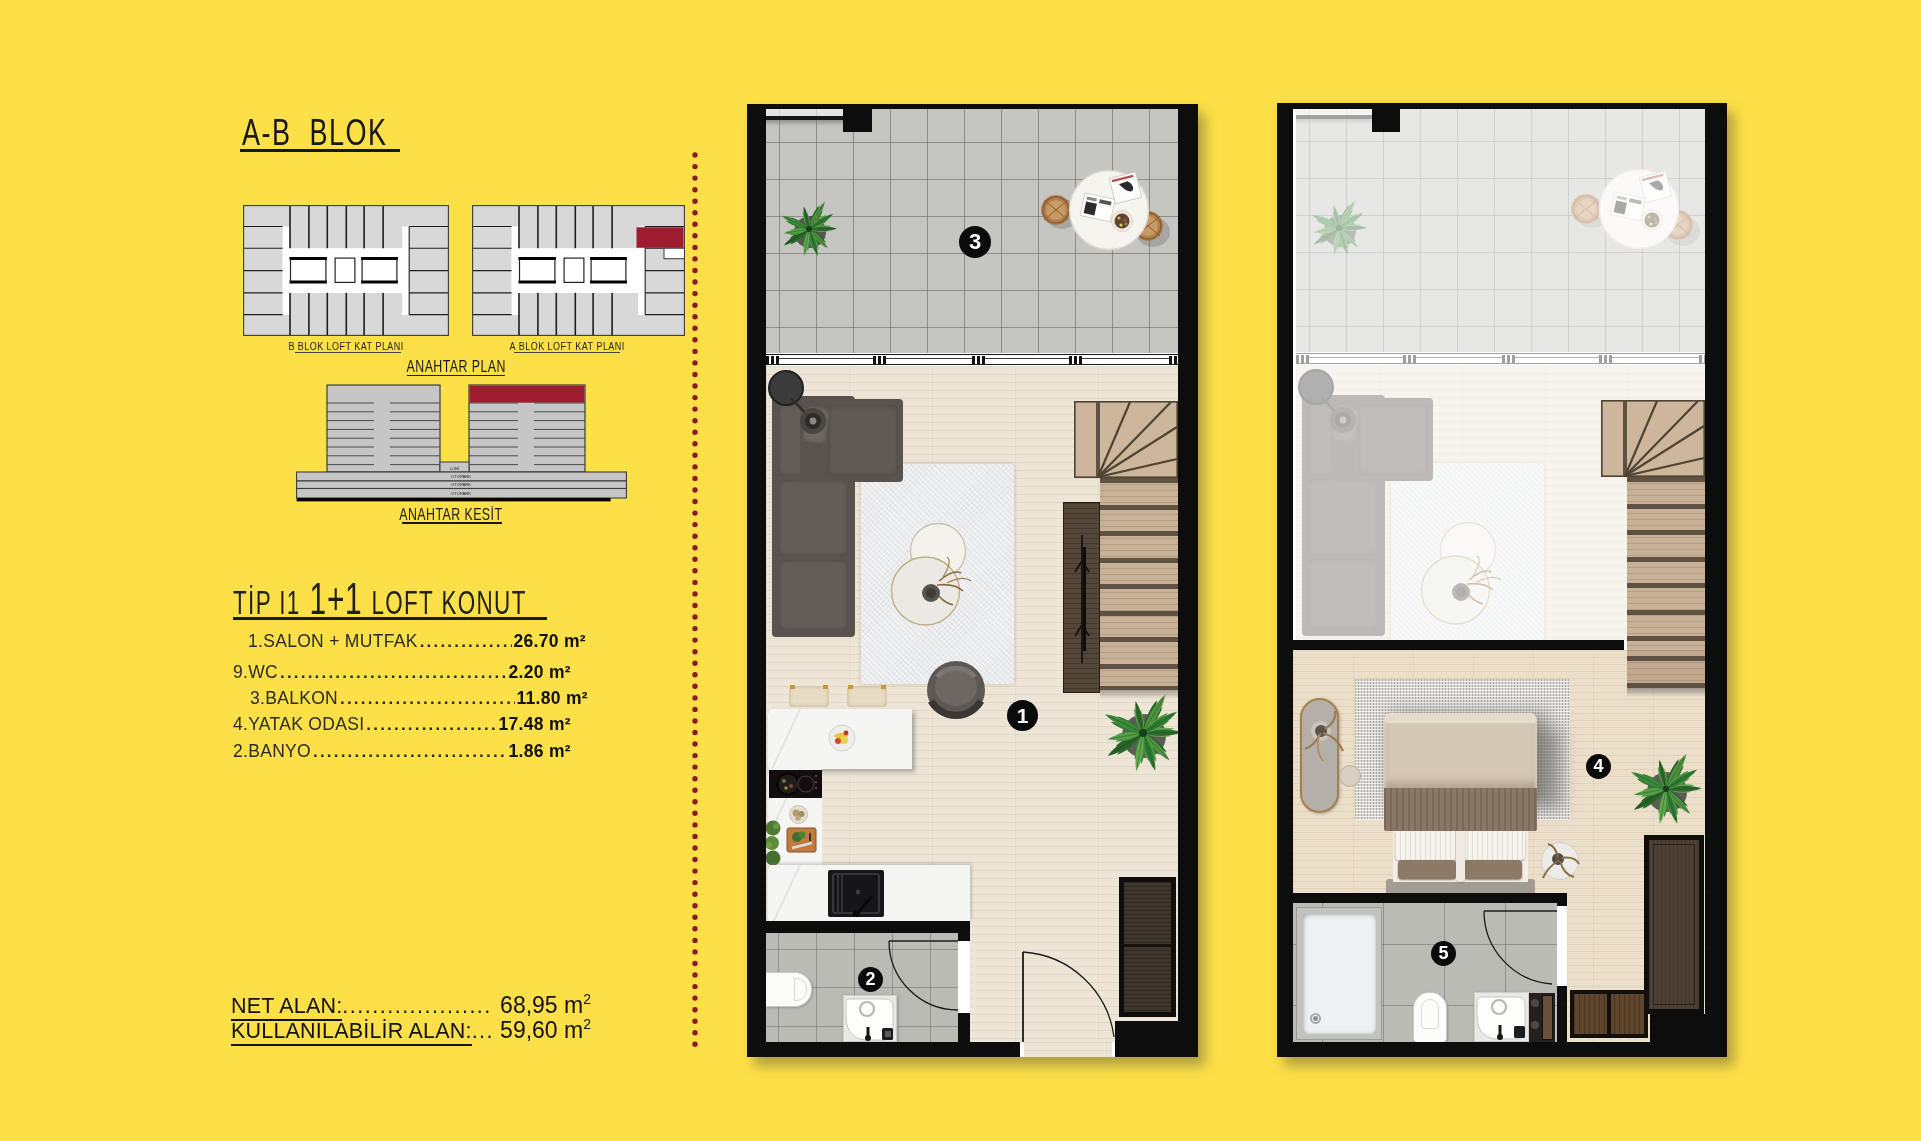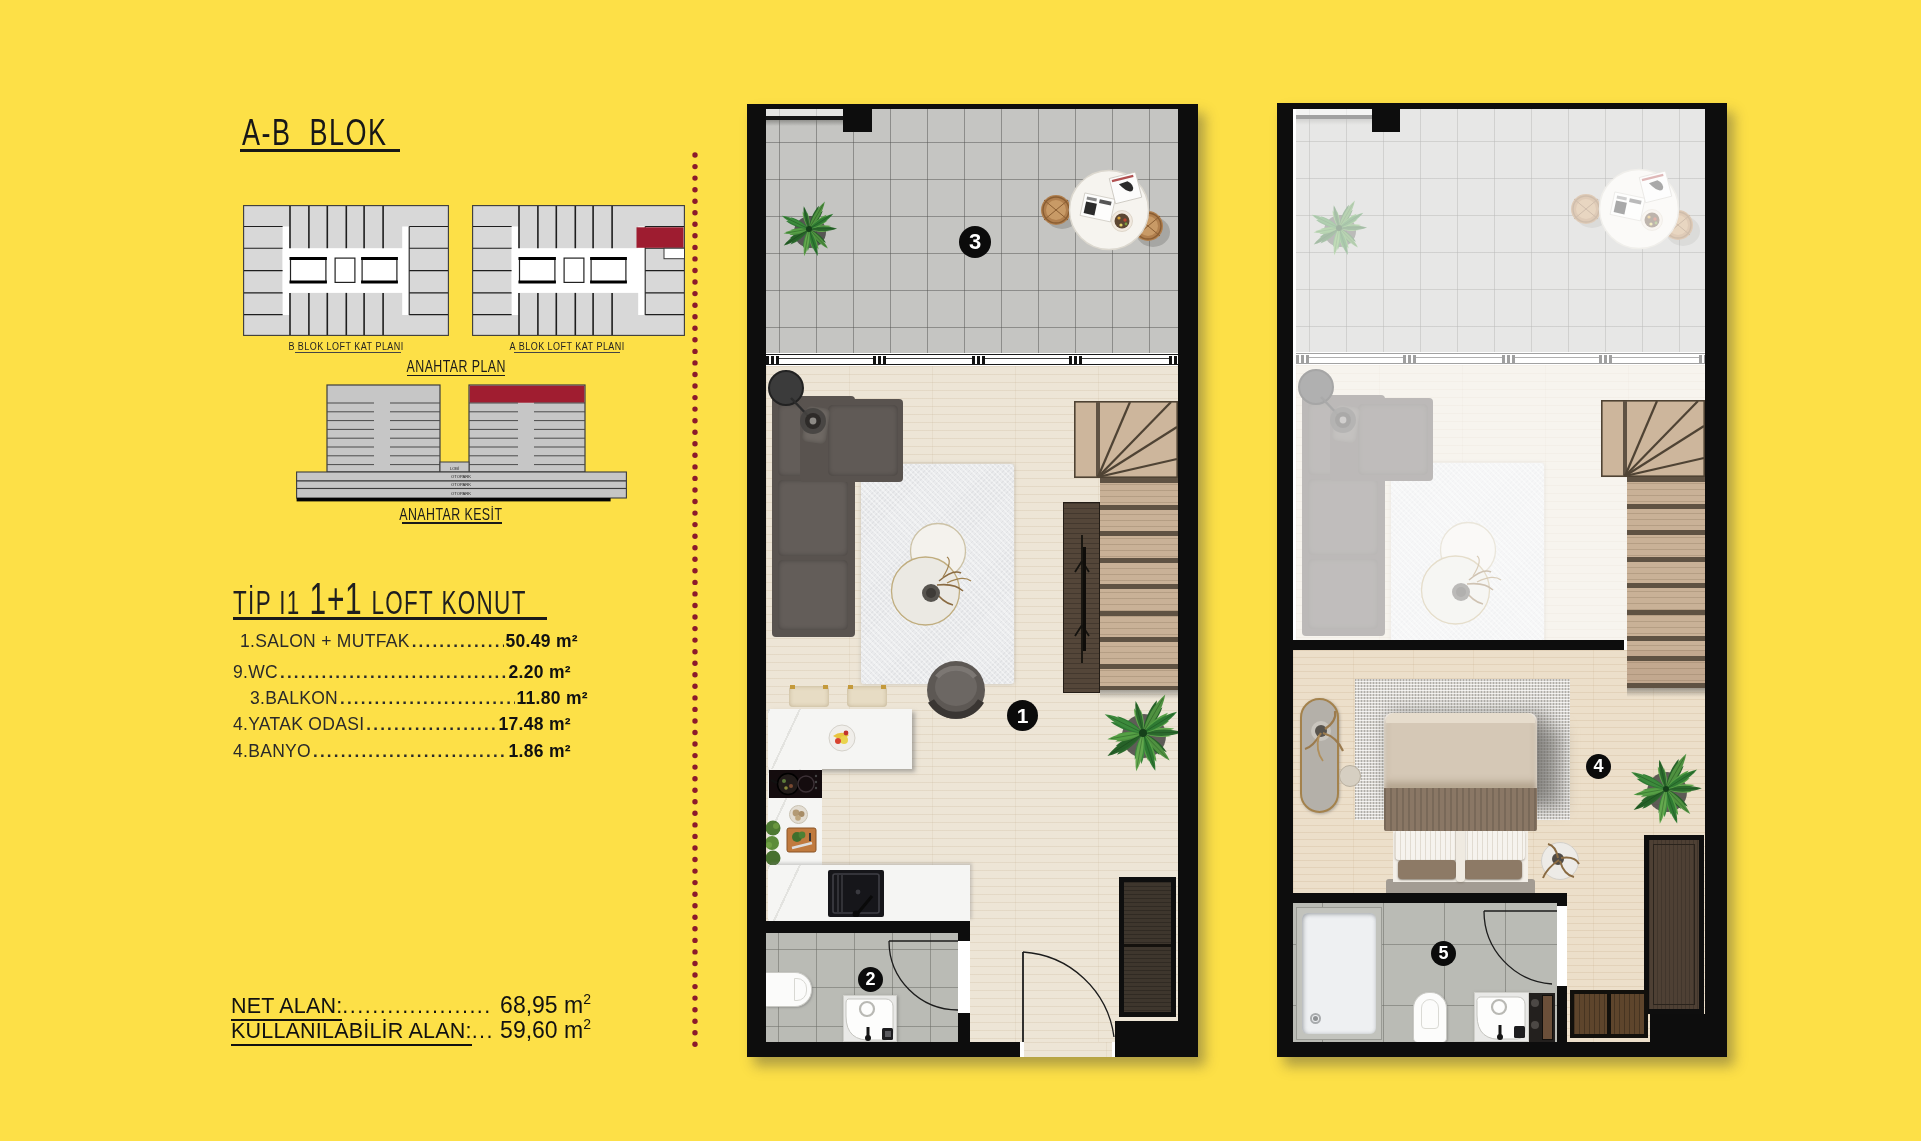--- a/index.html
+++ b/index.html
@@ -162,24 +162,24 @@
       <rect x="0.6" y="115" width="314" height="3.4" fill="#050505"></rect>
     </svg>
 
 <div class="abs" style="left:351px;top:505px;width:200px;text-align:center;font-size:16.5px;letter-spacing:.6px;color:#1a1a1a"><span style="display:inline-block;transform:scaleX(0.75)">ANAHTAR KESİT</span></div>
     <div class="abs" style="left:402px;top:522px;width:100px;height:1.9px;background:#1a1a1a"></div>
 
 <div class="abs" style="left:233px;top:574px;white-space:nowrap;color:#1f1f1f;transform:scaleX(0.68);transform-origin:left top"><span style="font-size:33px;letter-spacing:2px">TİP I1</span><span style="font-size:44px;letter-spacing:1px"> 1+1 </span><span style="font-size:33px;letter-spacing:2px">LOFT KONUT</span></div>
 
 <div class="abs" style="left:233px;top:617px;width:314px;height:2.6px;background:#1a1a1a"></div>
 
-<div class="row" style="left:240px;top:631px;width:338px">
+<div class="row" style="left:248px;top:631px;width:338px">
       <span>1.SALON + MUTFAK</span>
       <span class="dots">..........................................</span>
-      <span class="val">50.49 m²</span>
+      <span class="val">26.70 m²</span>
     </div>
 
 <div class="row" style="left:233px;top:661.5px;width:338px">
       <span>9.WC</span>
       <span class="dots">..........................................</span>
       <span class="val">2.20 m²</span>
     </div>
 
 <div class="row" style="left:250px;top:688px;width:338px">
       <span>3.BALKON</span>
@@ -187,21 +187,21 @@
       <span class="val">11.80 m²</span>
     </div>
 
 <div class="row" style="left:233px;top:714px;width:338px">
       <span>4.YATAK ODASI</span>
       <span class="dots">..........................................</span>
       <span class="val">17.48 m²</span>
     </div>
 
 <div class="row" style="left:233px;top:740.5px;width:338px">
-      <span>4.BANYO</span>
+      <span>2.BANYO</span>
       <span class="dots">..........................................</span>
       <span class="val">1.86 m²</span>
     </div>
 
 <div class="abs" style="left:231px;top:991px;width:360px;display:flex;align-items:baseline;font-size:21.5px;color:#111">
       <span style="border-bottom:2.2px solid #111;letter-spacing:.2px">NET ALAN:</span>
       <span style="flex:1;overflow:hidden;white-space:nowrap;letter-spacing:1.5px;margin-right:7px"> ..............................</span>
       <span style="font-size:23px;white-space:nowrap"> 68,95 m<sup style="font-size:14px">2</sup></span>
     </div>
 

